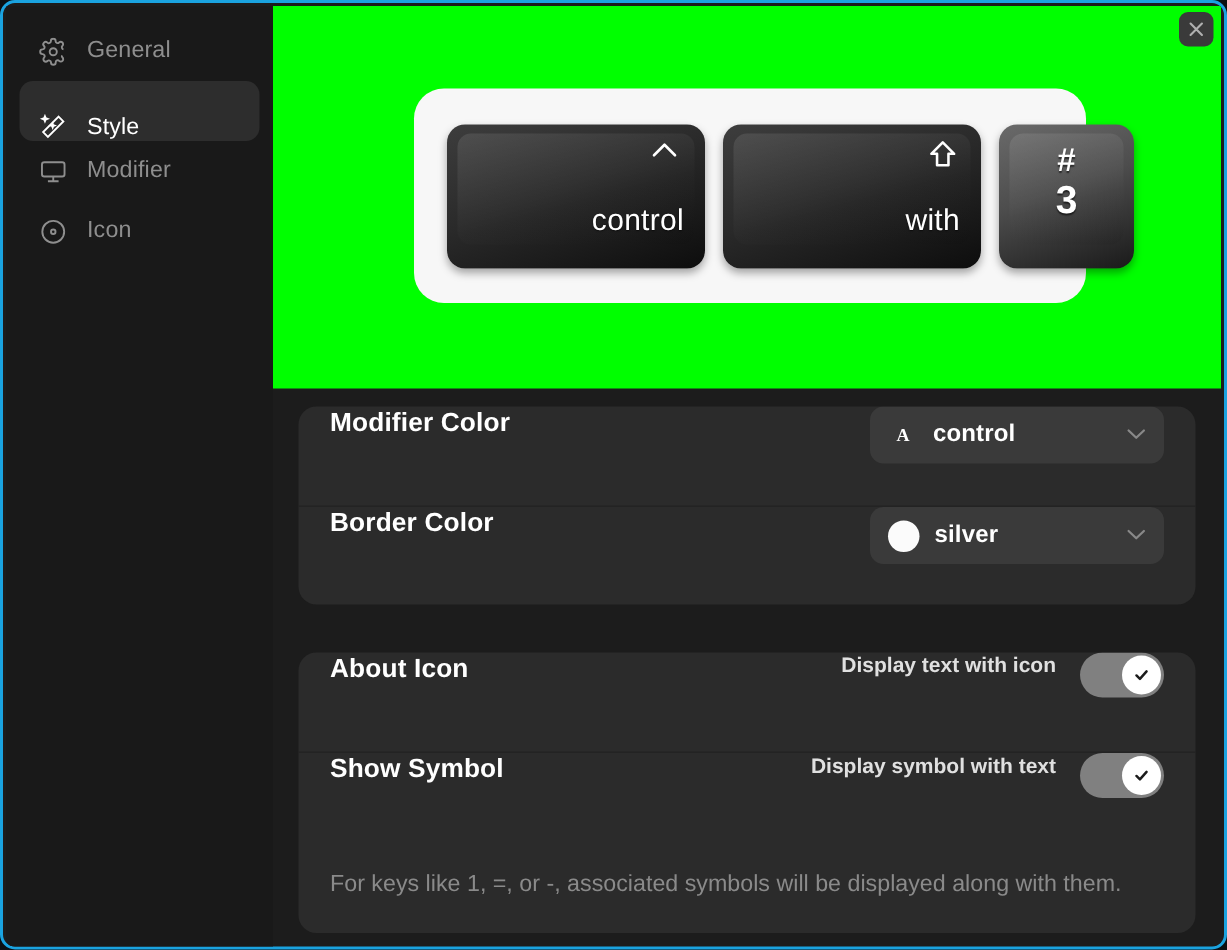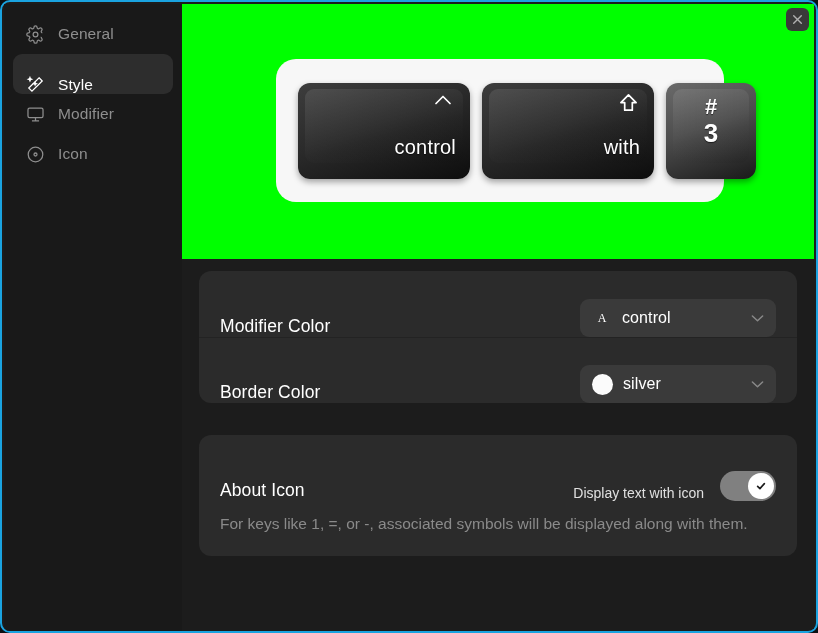--- a/index.html
+++ b/index.html
@@ -175,23 +175,24 @@
 
   .card {
     background: #2b2b2b;
     border-radius: 12px;
     overflow: hidden;
   }
   .card + .card { margin-top: 32px; }
 
   .row {
     display: flex;
-    align-items: flex-end;
+    align-items: flex-start;
     height: 66px;
     padding: 0 21px;
+    font-weight: bold;
   }
   .row + .row { border-top: 1px solid #232323; }
 
   .row-title {
     color: #ffffff;
     font-size: 17.5px;
     letter-spacing: 0.1px;
     flex: 1 1 auto;
   }
 
@@ -388,20 +389,31 @@
           <span class="row-sub">Display text with icon</span>
           <div class="toggle">
             <span class="knob">
               <svg width="12" height="12" viewBox="0 0 16 16" fill="none" stroke="#1c1c1c" stroke-width="2.2" stroke-linecap="round" stroke-linejoin="round">
                 <path d="M3.5 8.4 L6.6 11.5 L12.5 4.8"></path>
               </svg>
             </span>
           </div>
         </div>
 
+        <div class="row">
+          <span class="row-title">Show Symbol</span>
+          <span class="row-sub">Display symbol with text</span>
+          <div class="toggle">
+            <span class="knob">
+              <svg width="12" height="12" viewBox="0 0 16 16" fill="none" stroke="#1c1c1c" stroke-width="2.2" stroke-linecap="round" stroke-linejoin="round">
+                <path d="M3.5 8.4 L6.6 11.5 L12.5 4.8"></path>
+              </svg>
+            </span>
+          </div>
+        </div>
 
         <div class="note">For keys like 1, =, or -, associated symbols will be displayed along with them.</div>
 
       </div>
 
     </section>
 
   </main>
 </div>
 

